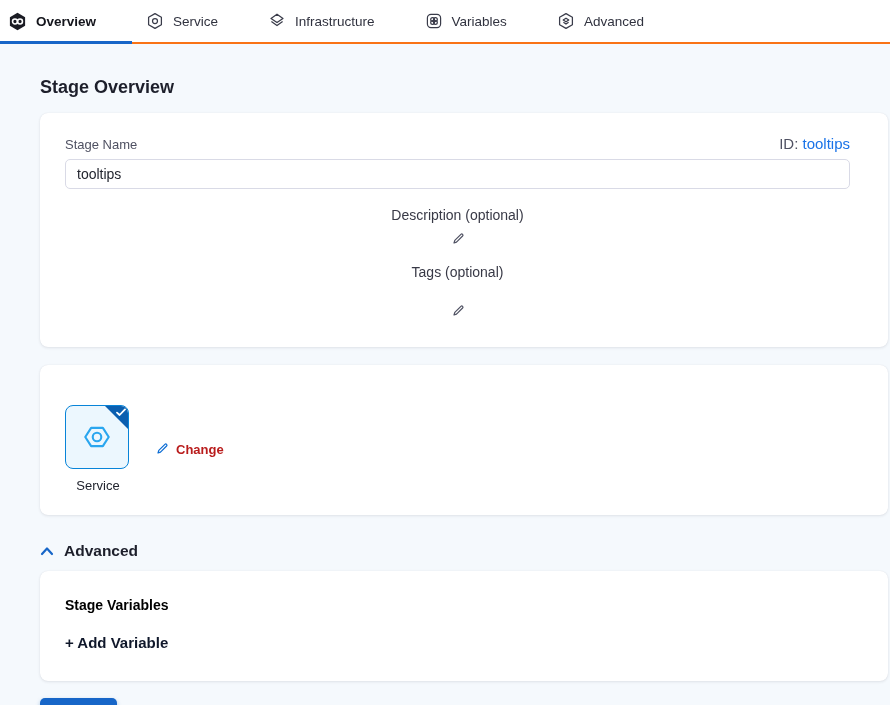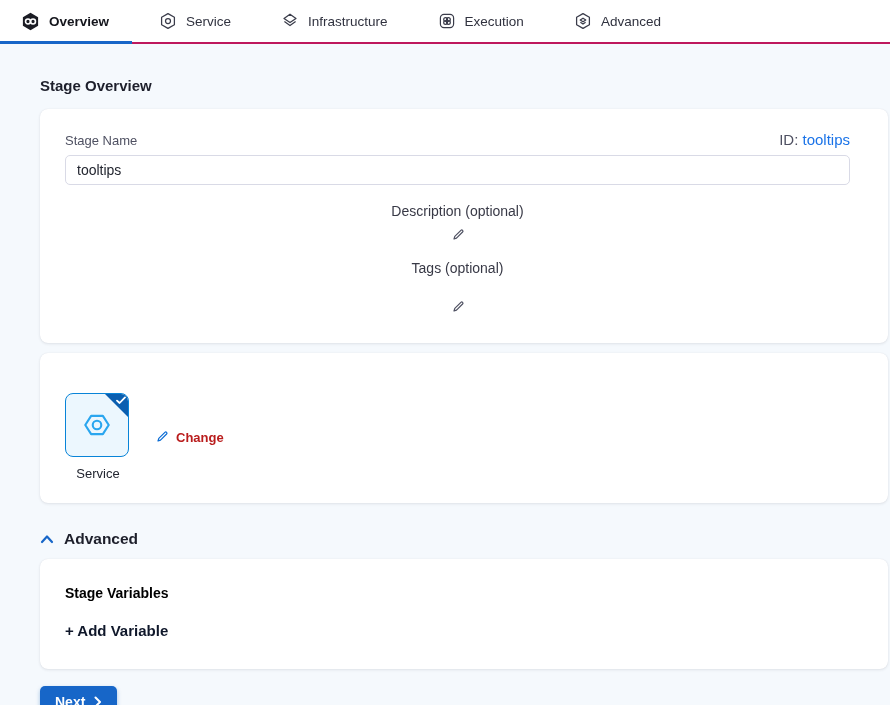--- a/index.html
+++ b/index.html
@@ -7,24 +7,24 @@
   body {
     font-family:"Liberation Sans","DejaVu Sans",sans-serif;
     background:#f5f9fd;
     color:#1d1f2b;
   }
   
   .tabbar {
     position:relative;
     height:44px;
     background:#ffffff;
-    border-bottom:2px solid #be185d;
-    display:flex;
-    align-items:center;
-    padding-left:21px;
+    border-bottom:2px solid #f97316;
+    display:flex;
+    align-items:center;
+    padding-left:8px;
   }
   .tab {
     display:flex;
     align-items:center;
     gap:9px;
     margin-right:50px;
     font-size:13.5px;
     color:#30323f;
     cursor:pointer;
     white-space:nowrap;
@@ -33,32 +33,32 @@
   .tab svg { display:block; }
   .active-underline {
     position:absolute;
     left:0; bottom:-2px;
     width:132px; height:3px;
     background:#1766c8;
   }
   
   .content { padding:33px 0 0 40px; }
   .section-title {
-    font-size:15px;
+    font-size:18px;
     font-weight:700;
     color:#1d1f2b;
     margin-bottom:15px;
   }
   .card {
     width:848px;
     background:#ffffff;
     border-radius:8px;
     box-shadow:0 1px 3px rgba(40,41,61,.10), 0 0 1px rgba(40,41,61,.10);
   }
-  .card-1 { padding:22px 38px 26px 25px; margin-bottom:10px; }
+  .card-1 { padding:22px 38px 26px 25px; margin-bottom:18px; }
   .name-row {
     display:flex;
     justify-content:space-between;
     align-items:flex-end;
     margin-bottom:7px;
   }
   .field-label { font-size:13px; color:#4f5162; }
   .id-line { font-size:15px; color:#4f5162; }
   .id-link { color:#1a73e8; text-decoration:none; }
   .stage-input {
@@ -199,21 +199,21 @@
   <div class="tab">
     <span>
       <svg width="18" height="18" viewBox="0 0 18 18" fill="none" stroke="#3a3c4a" stroke-width="1.2">
         <rect x="2.4" y="2.4" width="13.2" height="13.2" rx="3.6"></rect>
         <circle cx="7.6" cy="7.6" r="1.9"></circle>
         <circle cx="10.4" cy="7.6" r="1.9"></circle>
         <circle cx="7.6" cy="10.4" r="1.9"></circle>
         <circle cx="10.4" cy="10.4" r="1.9"></circle>
       </svg>
     </span>
-    <span>Execution</span>
+    <span>Variables</span>
   </div>
   <div class="tab">
     <span>
       <svg width="18" height="18" viewBox="0 0 18 18" fill="none" stroke="#3a3c4a" stroke-width="1.25" stroke-linejoin="round">
         <path d="M9 1.6 L15.4 5.3 V12.7 L9 16.4 L2.6 12.7 V5.3 Z"></path>
         <path d="M9 6.2 L11.8 8 L9 9.8 L6.2 8 Z"></path>
         <polyline points="6.4,10.2 9,12 11.6,10.2"></polyline>
       </svg>
     </span>
     <span>Advanced</span>

